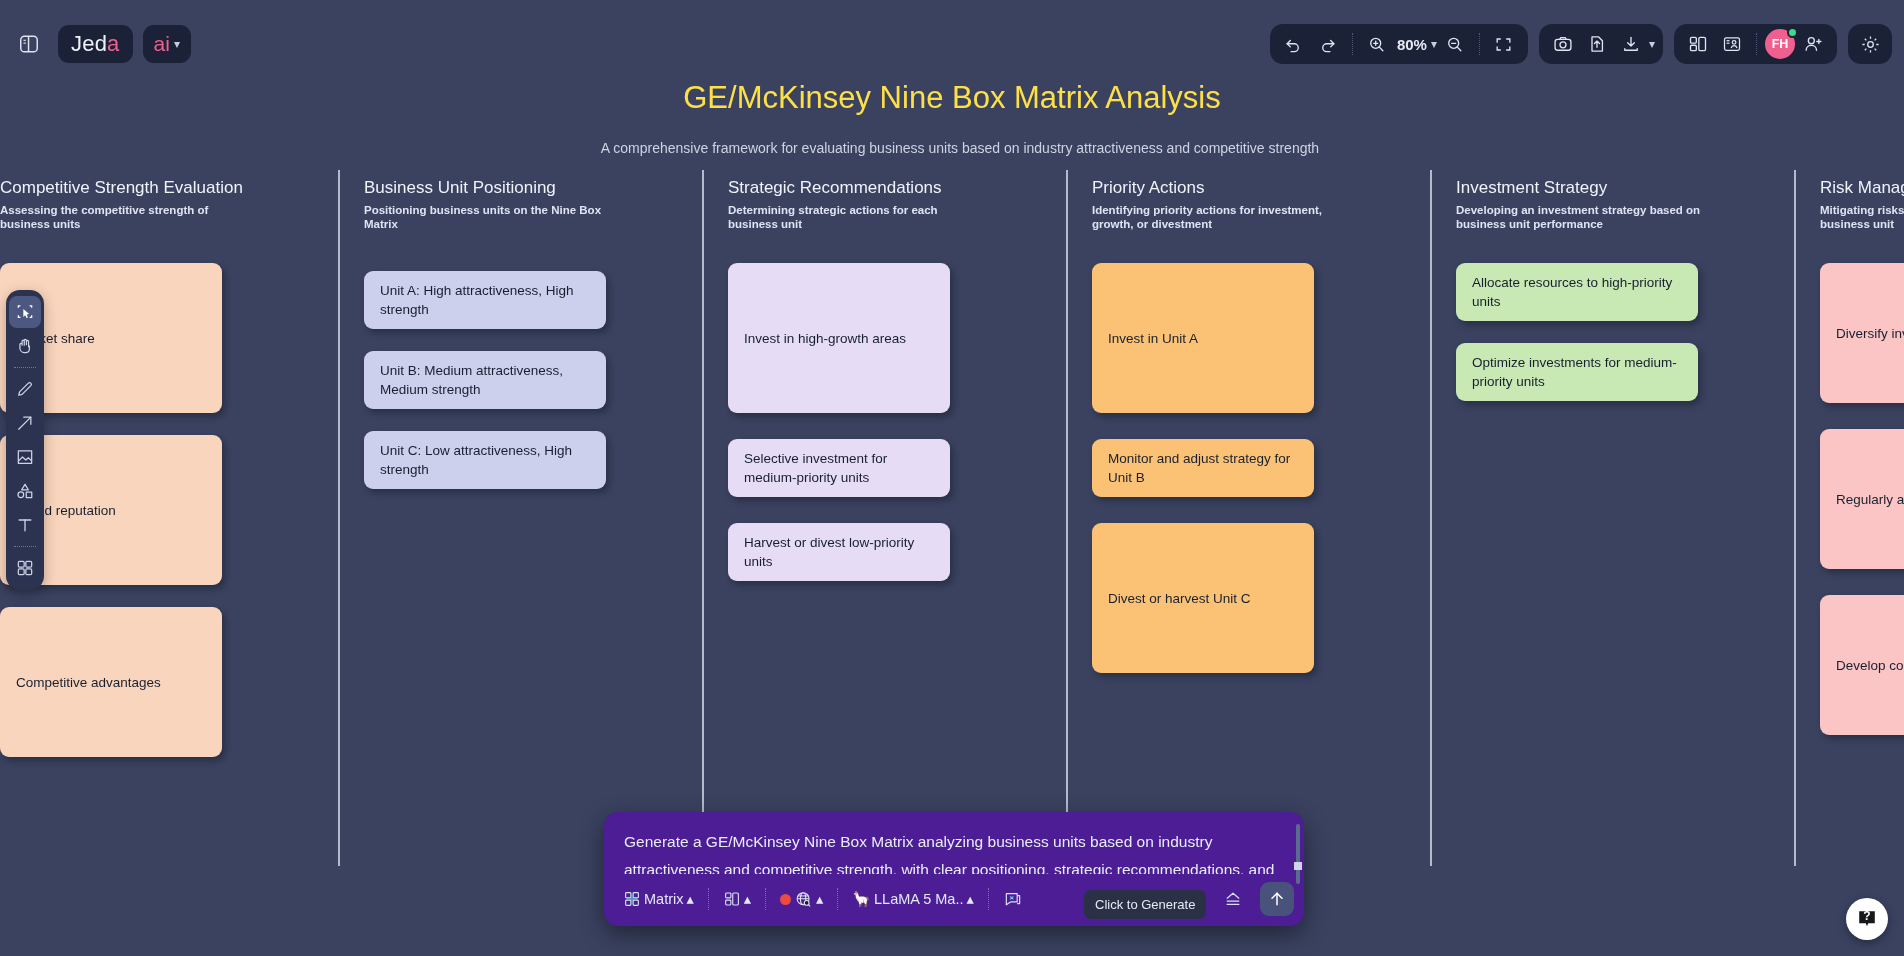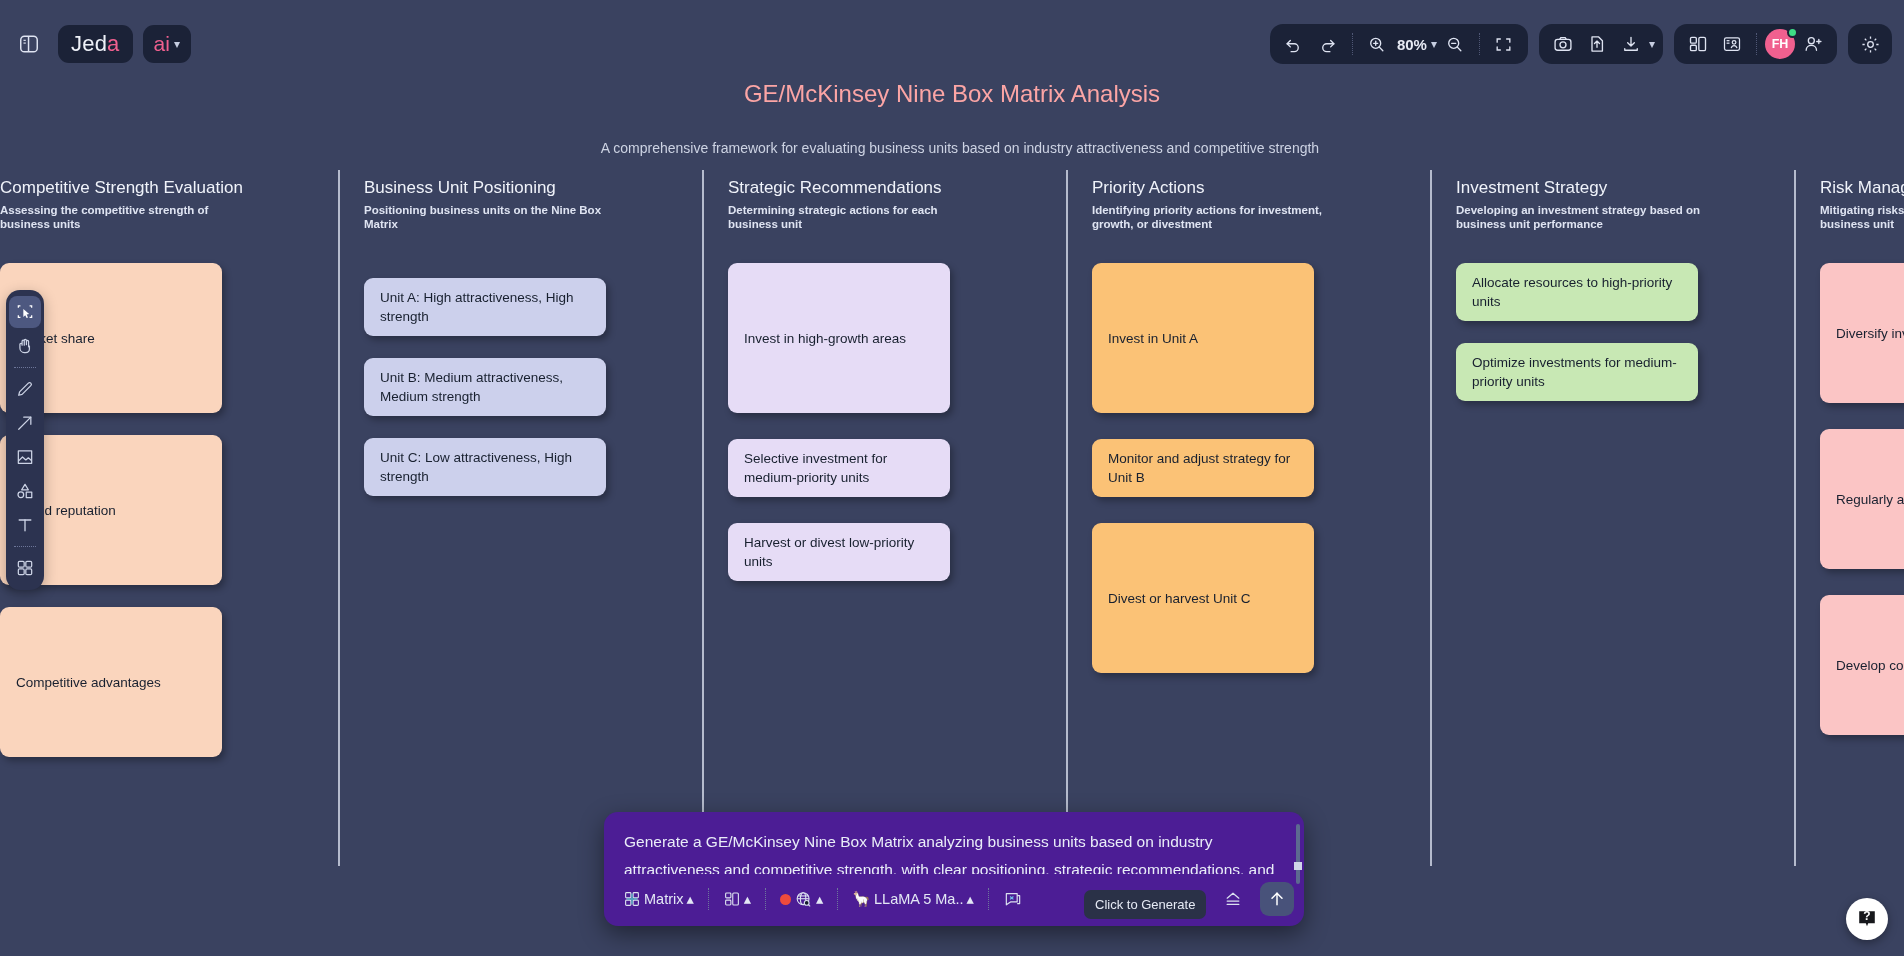--- a/index.html
+++ b/index.html
@@ -82,21 +82,21 @@
     display: flex; align-items: center; justify-content: center;
     color: #cdd4e6; cursor: pointer;
   }
   .tool.active { background: #4d5880; color: #fff; }
   .tool-sep { width: 22px; height: 0; border-top: 1px dotted #6d7699; margin: 3px 0; }
 
   
   .canvas { position: absolute; inset: 0; }
   .page-title {
     position: absolute; top: 80px; left: 0; width: 1904px;
-    text-align: center; color: #fca5a5; font-size: 24px; font-weight: 400;
+    text-align: center; color: #fde047; font-size: 31px; font-weight: 400;
   }
   .page-sub {
     position: absolute; top: 140px; left: 8px; width: 1904px;
     text-align: center; color: #cdd3e3; font-size: 14px;
   }
 
   .columns {
     position: absolute; top: 178px; left: 0; width: 1904px; height: 700px;
     display: flex;
   }
@@ -202,21 +202,21 @@
             <div class="card" style="background: rgb(250, 213, 189); height: 150px; margin-top: 0px;">Market share</div>
             <div class="card" style="background: rgb(250, 213, 189); height: 150px; margin-top: 22px;">Brand reputation</div>
             <div class="card" style="background: rgb(250, 213, 189); height: 150px; margin-top: 22px;">Competitive advantages</div>
           </div>
           <div class="col-divider"></div>
         </div>
         <div class="col">
           <div class="col-title">Business Unit Positioning</div>
           <div class="col-desc">Positioning business units on the Nine Box Matrix</div>
           <div class="cards">
-            <div class="card w242" style="background: rgb(204, 208, 236); height: 58px; margin-top: 15px;">Unit A: High attractiveness, High strength</div>
+            <div class="card w242" style="background: rgb(204, 208, 236); height: 58px; margin-top: 8px;">Unit A: High attractiveness, High strength</div>
             <div class="card w242" style="background: rgb(204, 208, 236); height: 58px; margin-top: 22px;">Unit B: Medium attractiveness, Medium strength</div>
             <div class="card w242" style="background: rgb(204, 208, 236); height: 58px; margin-top: 22px;">Unit C: Low attractiveness, High strength</div>
           </div>
           <div class="col-divider"></div>
         </div>
         <div class="col">
           <div class="col-title">Strategic Recommendations</div>
           <div class="col-desc">Determining strategic actions for each business unit</div>
           <div class="cards">
             <div class="card" style="background: rgb(230, 220, 246); height: 150px; margin-top: 0px;">Invest in high-growth areas</div>

